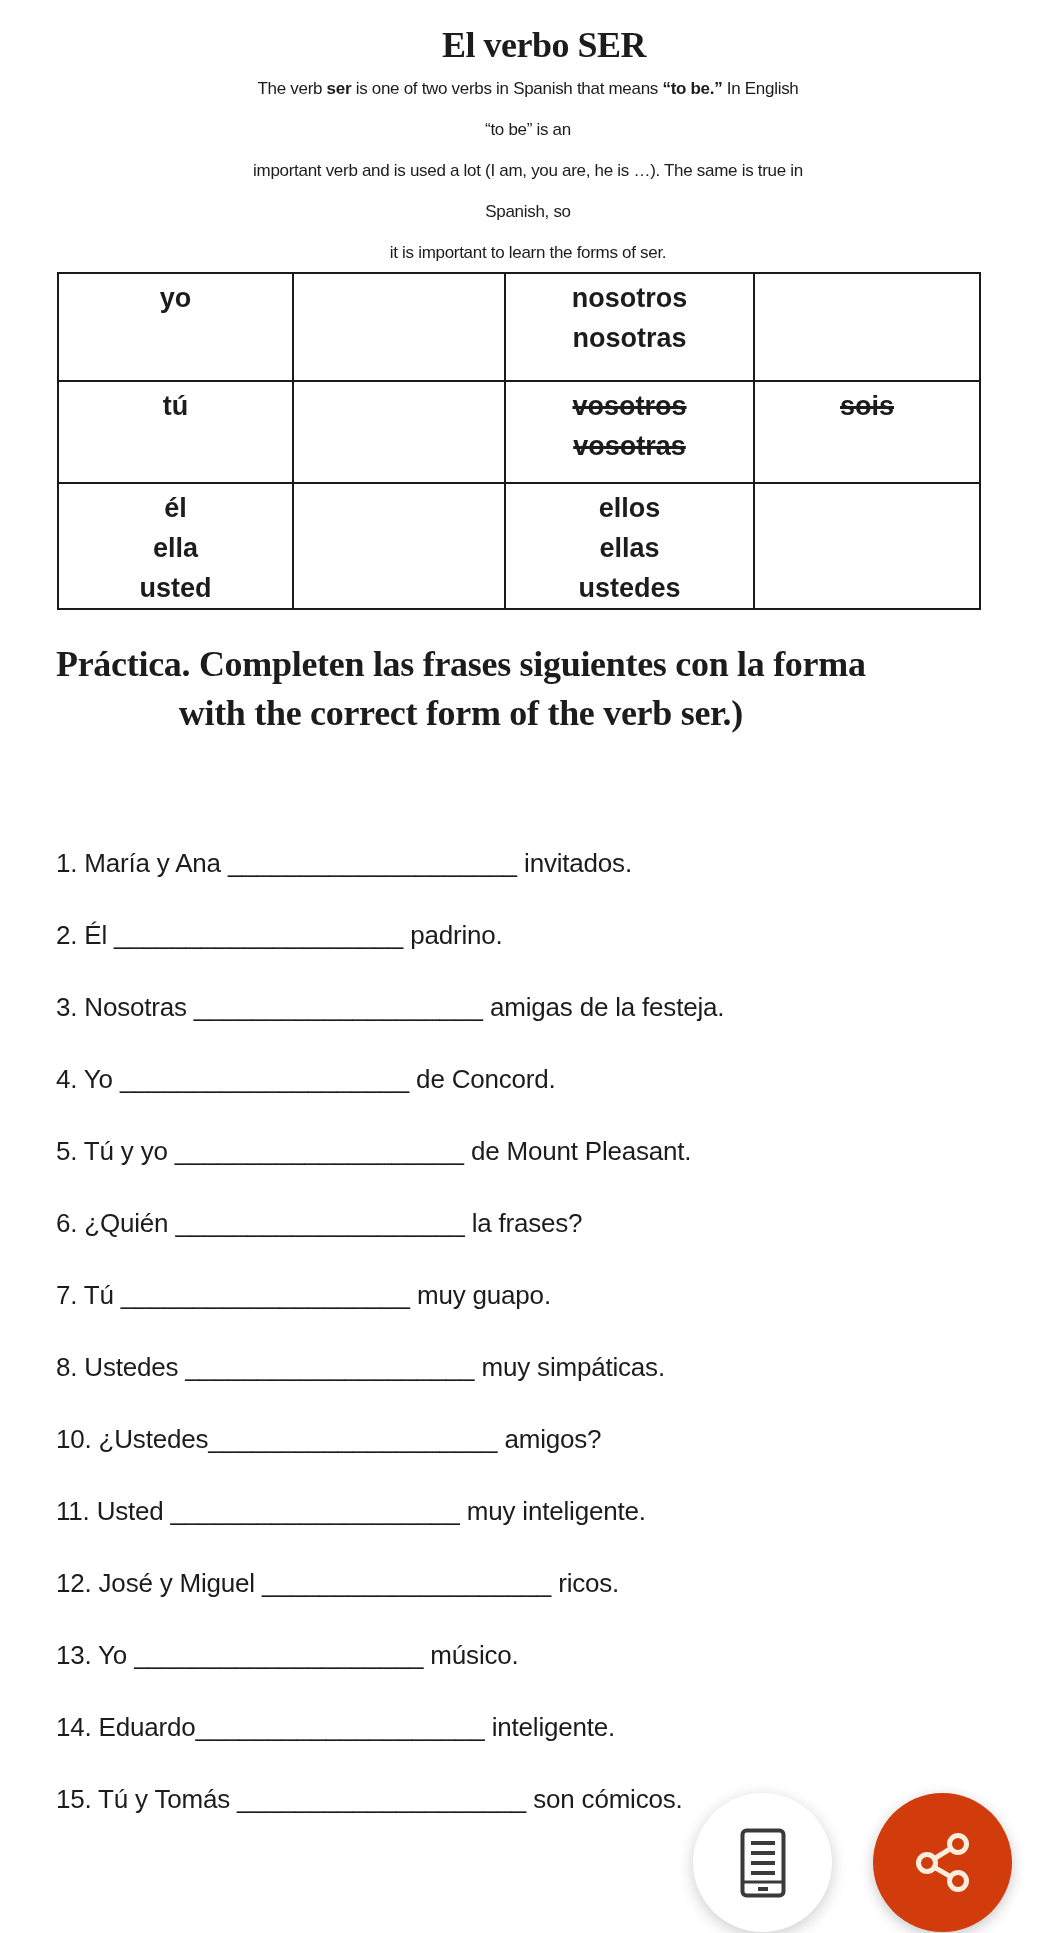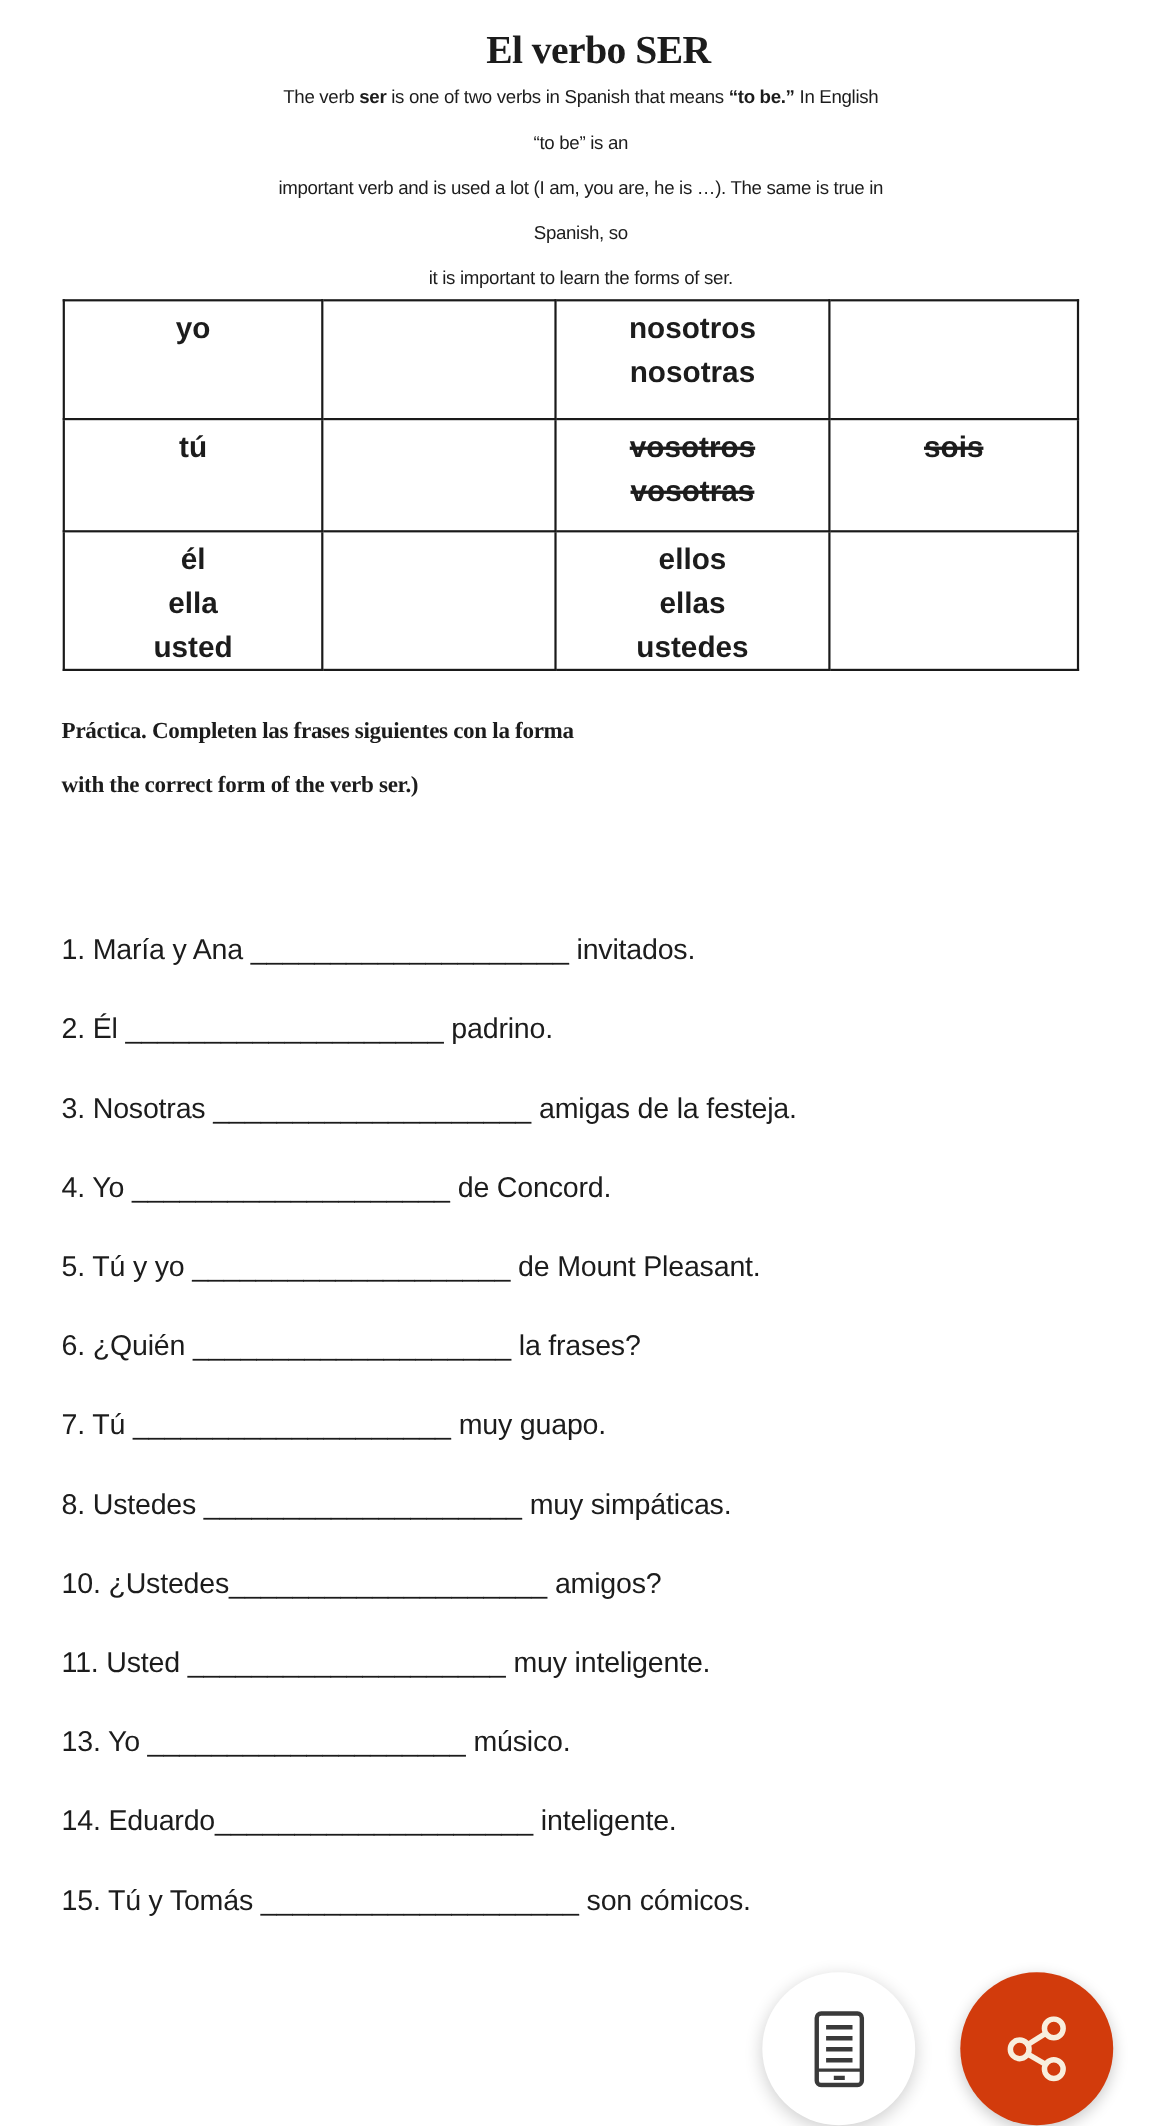--- a/index.html
+++ b/index.html
@@ -34,21 +34,21 @@
   table.conj td{
     border:2px solid var(--table-border);
     vertical-align:top;text-align:center;
     font-weight:700;font-size:27px;line-height:40px;
     padding:4px 0 0 0;
   }
   .strike{text-decoration:line-through;text-decoration-thickness:3px;}
   .practica{
     position:absolute;left:56px;top:640px;
     font-family:"Liberation Serif",serif;
-    font-weight:700;font-size:21px;line-height:49px;letter-spacing:-0.3px;
+    font-weight:700;font-size:36px;line-height:49px;letter-spacing:-0.3px;text-align:center;
   }
   .items{
     position:absolute;left:56px;top:848px;
     font-size:26px;letter-spacing:-0.2px;
   }
   .item{line-height:30px;margin-bottom:42px;white-space:nowrap;}
   .blank{letter-spacing:0;margin-top:20px;}
   .fab{
     position:absolute;width:139px;height:139px;border-radius:50%;
     display:flex;align-items:center;justify-content:center;
@@ -135,20 +135,21 @@
   <div class="item"><span>1. María y Ana </span><span class="blank">____________________</span><span> invitados.</span></div>
   <div class="item"><span>2. Él </span><span class="blank">____________________</span><span> padrino.</span></div>
   <div class="item"><span>3. Nosotras </span><span class="blank">____________________</span><span> amigas de la festeja.</span></div>
   <div class="item"><span>4. Yo </span><span class="blank">____________________</span><span> de Concord.</span></div>
   <div class="item"><span>5. Tú y yo </span><span class="blank">____________________</span><span> de Mount Pleasant.</span></div>
   <div class="item"><span>6. ¿Quién </span><span class="blank">____________________</span><span> la frases?</span></div>
   <div class="item"><span>7. Tú </span><span class="blank">____________________</span><span> muy guapo.</span></div>
   <div class="item"><span>8. Ustedes </span><span class="blank">____________________</span><span> muy simpáticas.</span></div>
   <div class="item"><span>10. ¿Ustedes</span><span class="blank">____________________</span><span> amigos?</span></div>
   <div class="item"><span>11. Usted </span><span class="blank">____________________</span><span> muy inteligente.</span></div>
+  <div class="item"><span>12. José y Miguel </span><span class="blank">____________________</span><span> ricos.</span></div>
   <div class="item"><span>13. Yo </span><span class="blank">____________________</span><span> músico.</span></div>
   <div class="item"><span>14. Eduardo</span><span class="blank">____________________</span><span> inteligente.</span></div>
   <div class="item"><span>15. Tú y Tomás </span><span class="blank">____________________</span><span> son cómicos.</span></div>
 </div>
 
 <button class="fab reader" aria-label="Reader view">
   <svg width="46" height="70" viewBox="0 0 46 70" fill="none">
     <rect x="2.5" y="2.5" width="41" height="65" rx="4" stroke="var(--reader-icon)" stroke-width="4"></rect>
     <line x1="11" y1="15" x2="35" y2="15" stroke="var(--reader-icon)" stroke-width="4"></line>
     <line x1="11" y1="25" x2="35" y2="25" stroke="var(--reader-icon)" stroke-width="4"></line>

